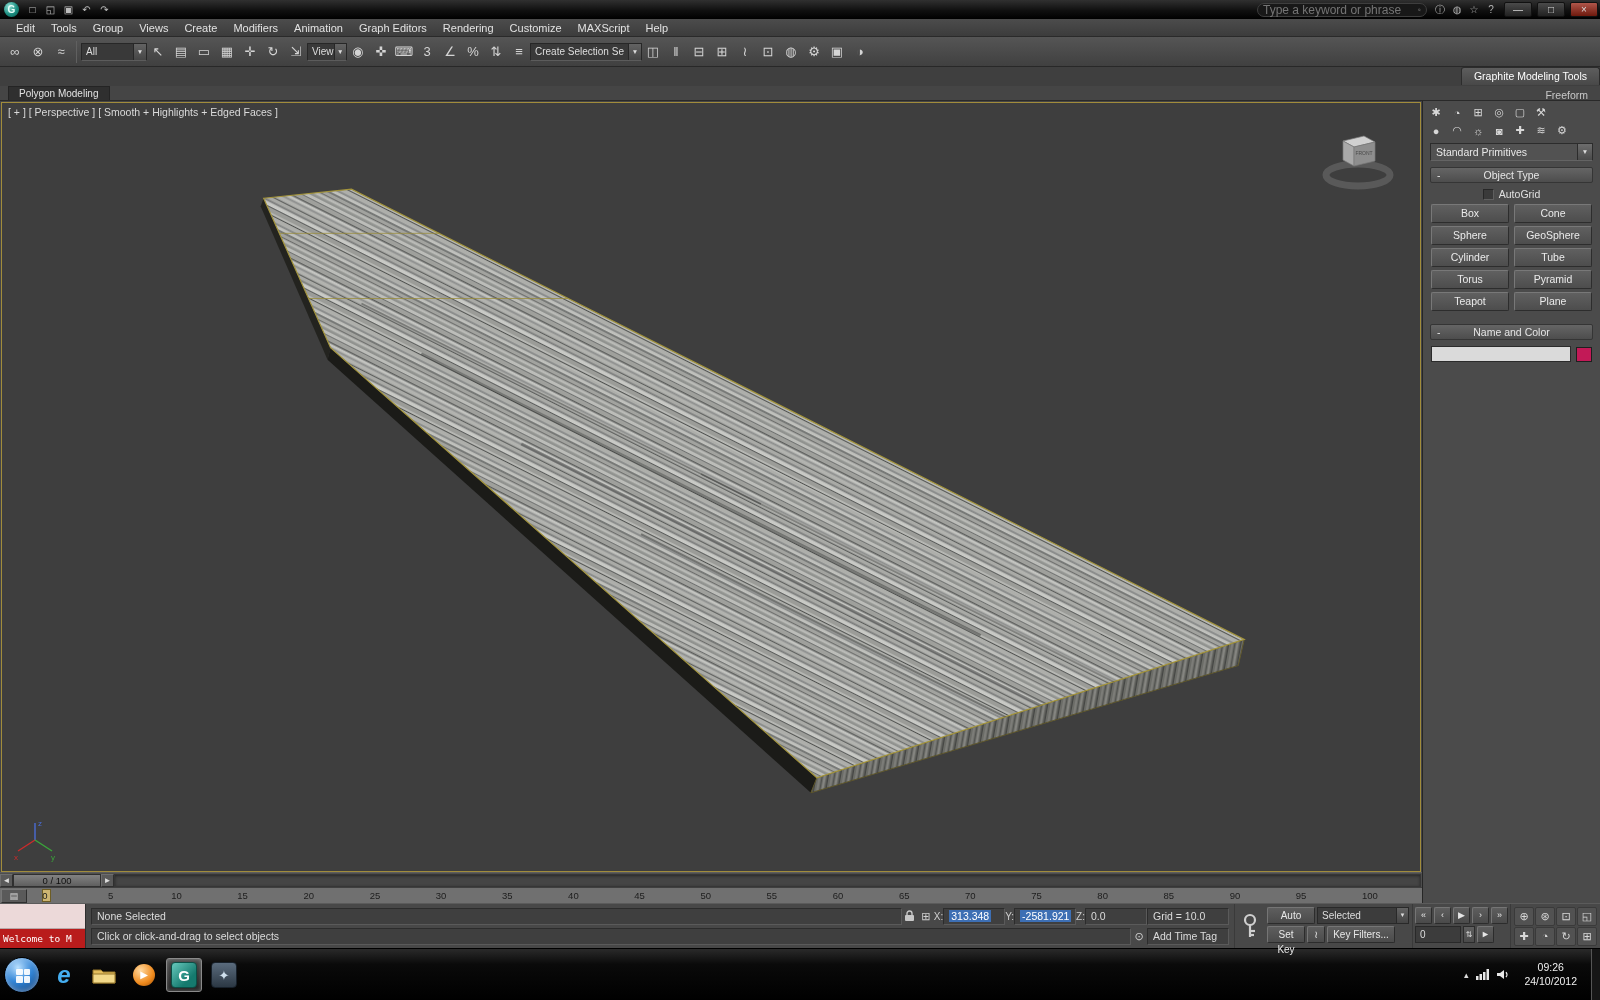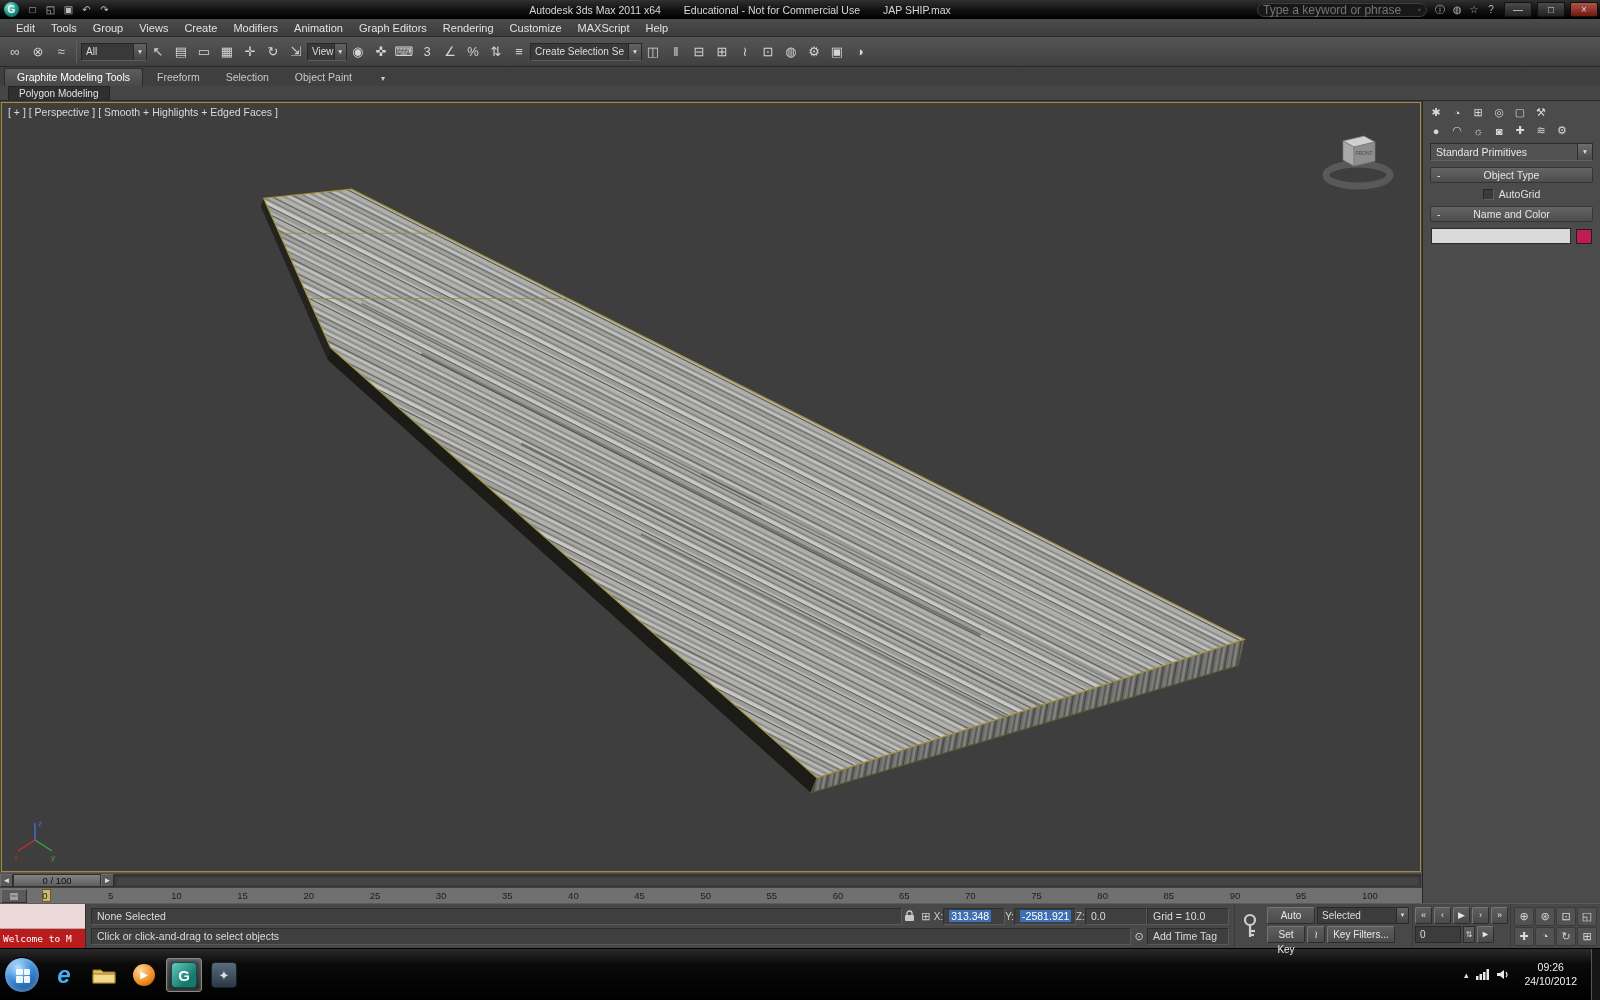--- a/index.html
+++ b/index.html
@@ -37,21 +37,21 @@
   .tgroup { display:flex; align-items:center; gap:1px; }
   .t-icon { width:22px; height:22px; display:flex; align-items:center; justify-content:center;
     color:#d4d4d4; font-size:13px; border:1px solid transparent; border-radius:2px; }
   .t-sep { width:1px; height:22px; background:#2e2e2e; border-right:1px solid #606060; margin:0 4px; }
   .t-dd { height:18px; background:#393939; border:1px solid #272727; border-bottom-color:#5c5c5c;
     color:#ddd; font-size:10px; display:flex; align-items:center; padding-left:4px; border-radius:1px; }
   .t-dd .arr { margin-left:auto; width:13px; height:16px; font-size:6.5px; text-align:center; line-height:16px;
     background:linear-gradient(#636363,#454545); border-left:1px solid #272727; color:#ddd; }
 
   
-  .ribbontabs { height:19px; background:#3f3f3f; display:flex; align-items:flex-end; padding-left:4px; gap:2px; }
+  .ribbontabs { height:19px; background:#3f3f3f; display:flex; align-items:flex-end; padding-left:12px; gap:2px;flex-direction:column; }
   .rtab { font-size:10.5px; color:#c8c8c8; padding:2px 12px 3px; }
   .rtab.active { background:linear-gradient(#5d5d5d,#484848); color:#fff;
     border:1px solid #2c2c2c; border-bottom:none; border-radius:3px 3px 0 0; }
   .rtab-more { margin-left:8px; font-size:8px; color:#ccc; padding:3px 7px; }
   .subtabrow { height:15px; background:#454545; border-bottom:1px solid #292929; display:flex; padding-left:8px; }
   .subtab { background:#2f2f2f; color:#e2e2e2; font-size:10px; padding:1px 10px;
     border:1px solid #242424; border-bottom:none; }
 
   
   .main { display:flex; height:802px; }
@@ -177,25 +177,20 @@
   <div class="titlebar">
     <div class="app-logo">G</div>
     <div class="tgroup">
 
     <div class="qa-icon">□</div>
         <div class="qa-icon">◱</div>
         <div class="qa-icon">▣</div>
         <div class="qa-icon">↶</div>
         <div class="qa-icon">↷</div>
       </div>
-    <div class="tb-center">
-      <span>Autodesk 3ds Max 2011 x64</span>
-      <span>Educational - Not for Commercial Use</span>
-      <span>JAP SHIP.max</span>
-    </div>
     <div class="tb-right">
       <div class="searchbox">
         <input placeholder="Type a keyword or phrase" style="">
         <svg width="10" height="10" viewBox="0 0 10 10">
           <circle cx="4" cy="4" r="3" fill="none" stroke="#9a9a9a" stroke-width="1.3"></circle>
           <line x1="6.2" y1="6.2" x2="9" y2="9" stroke="#9a9a9a" stroke-width="1.3"></line>
         </svg>
       </div>
       <div class="tgroup">
 
@@ -440,20 +435,33 @@
 
       <div class="rollout">
         <div class="roll-hd">
           <span class="minus">-</span>
           <span>Object Type</span>
         </div>
         <div class="autogrid">
           <div class="checkbox"></div>
           <span>AutoGrid</span>
         </div>
+        <div class="obj-grid">
+
+        <div class="obj-btn">Box</div>
+            <div class="obj-btn">Cone</div>
+            <div class="obj-btn">Sphere</div>
+            <div class="obj-btn">GeoSphere</div>
+            <div class="obj-btn">Cylinder</div>
+            <div class="obj-btn">Tube</div>
+            <div class="obj-btn">Torus</div>
+            <div class="obj-btn">Pyramid</div>
+            <div class="obj-btn">Teapot</div>
+            <div class="obj-btn">Plane</div>
+          </div>
       </div>
 
       <div class="rollout">
         <div class="roll-hd">
           <span class="minus">-</span>
           <span>Name and Color</span>
         </div>
         <div class="nc-row">
           <input class="name-input" value="" style="">
           <div class="swatch" style="background: rgb(194, 26, 87);"></div>

